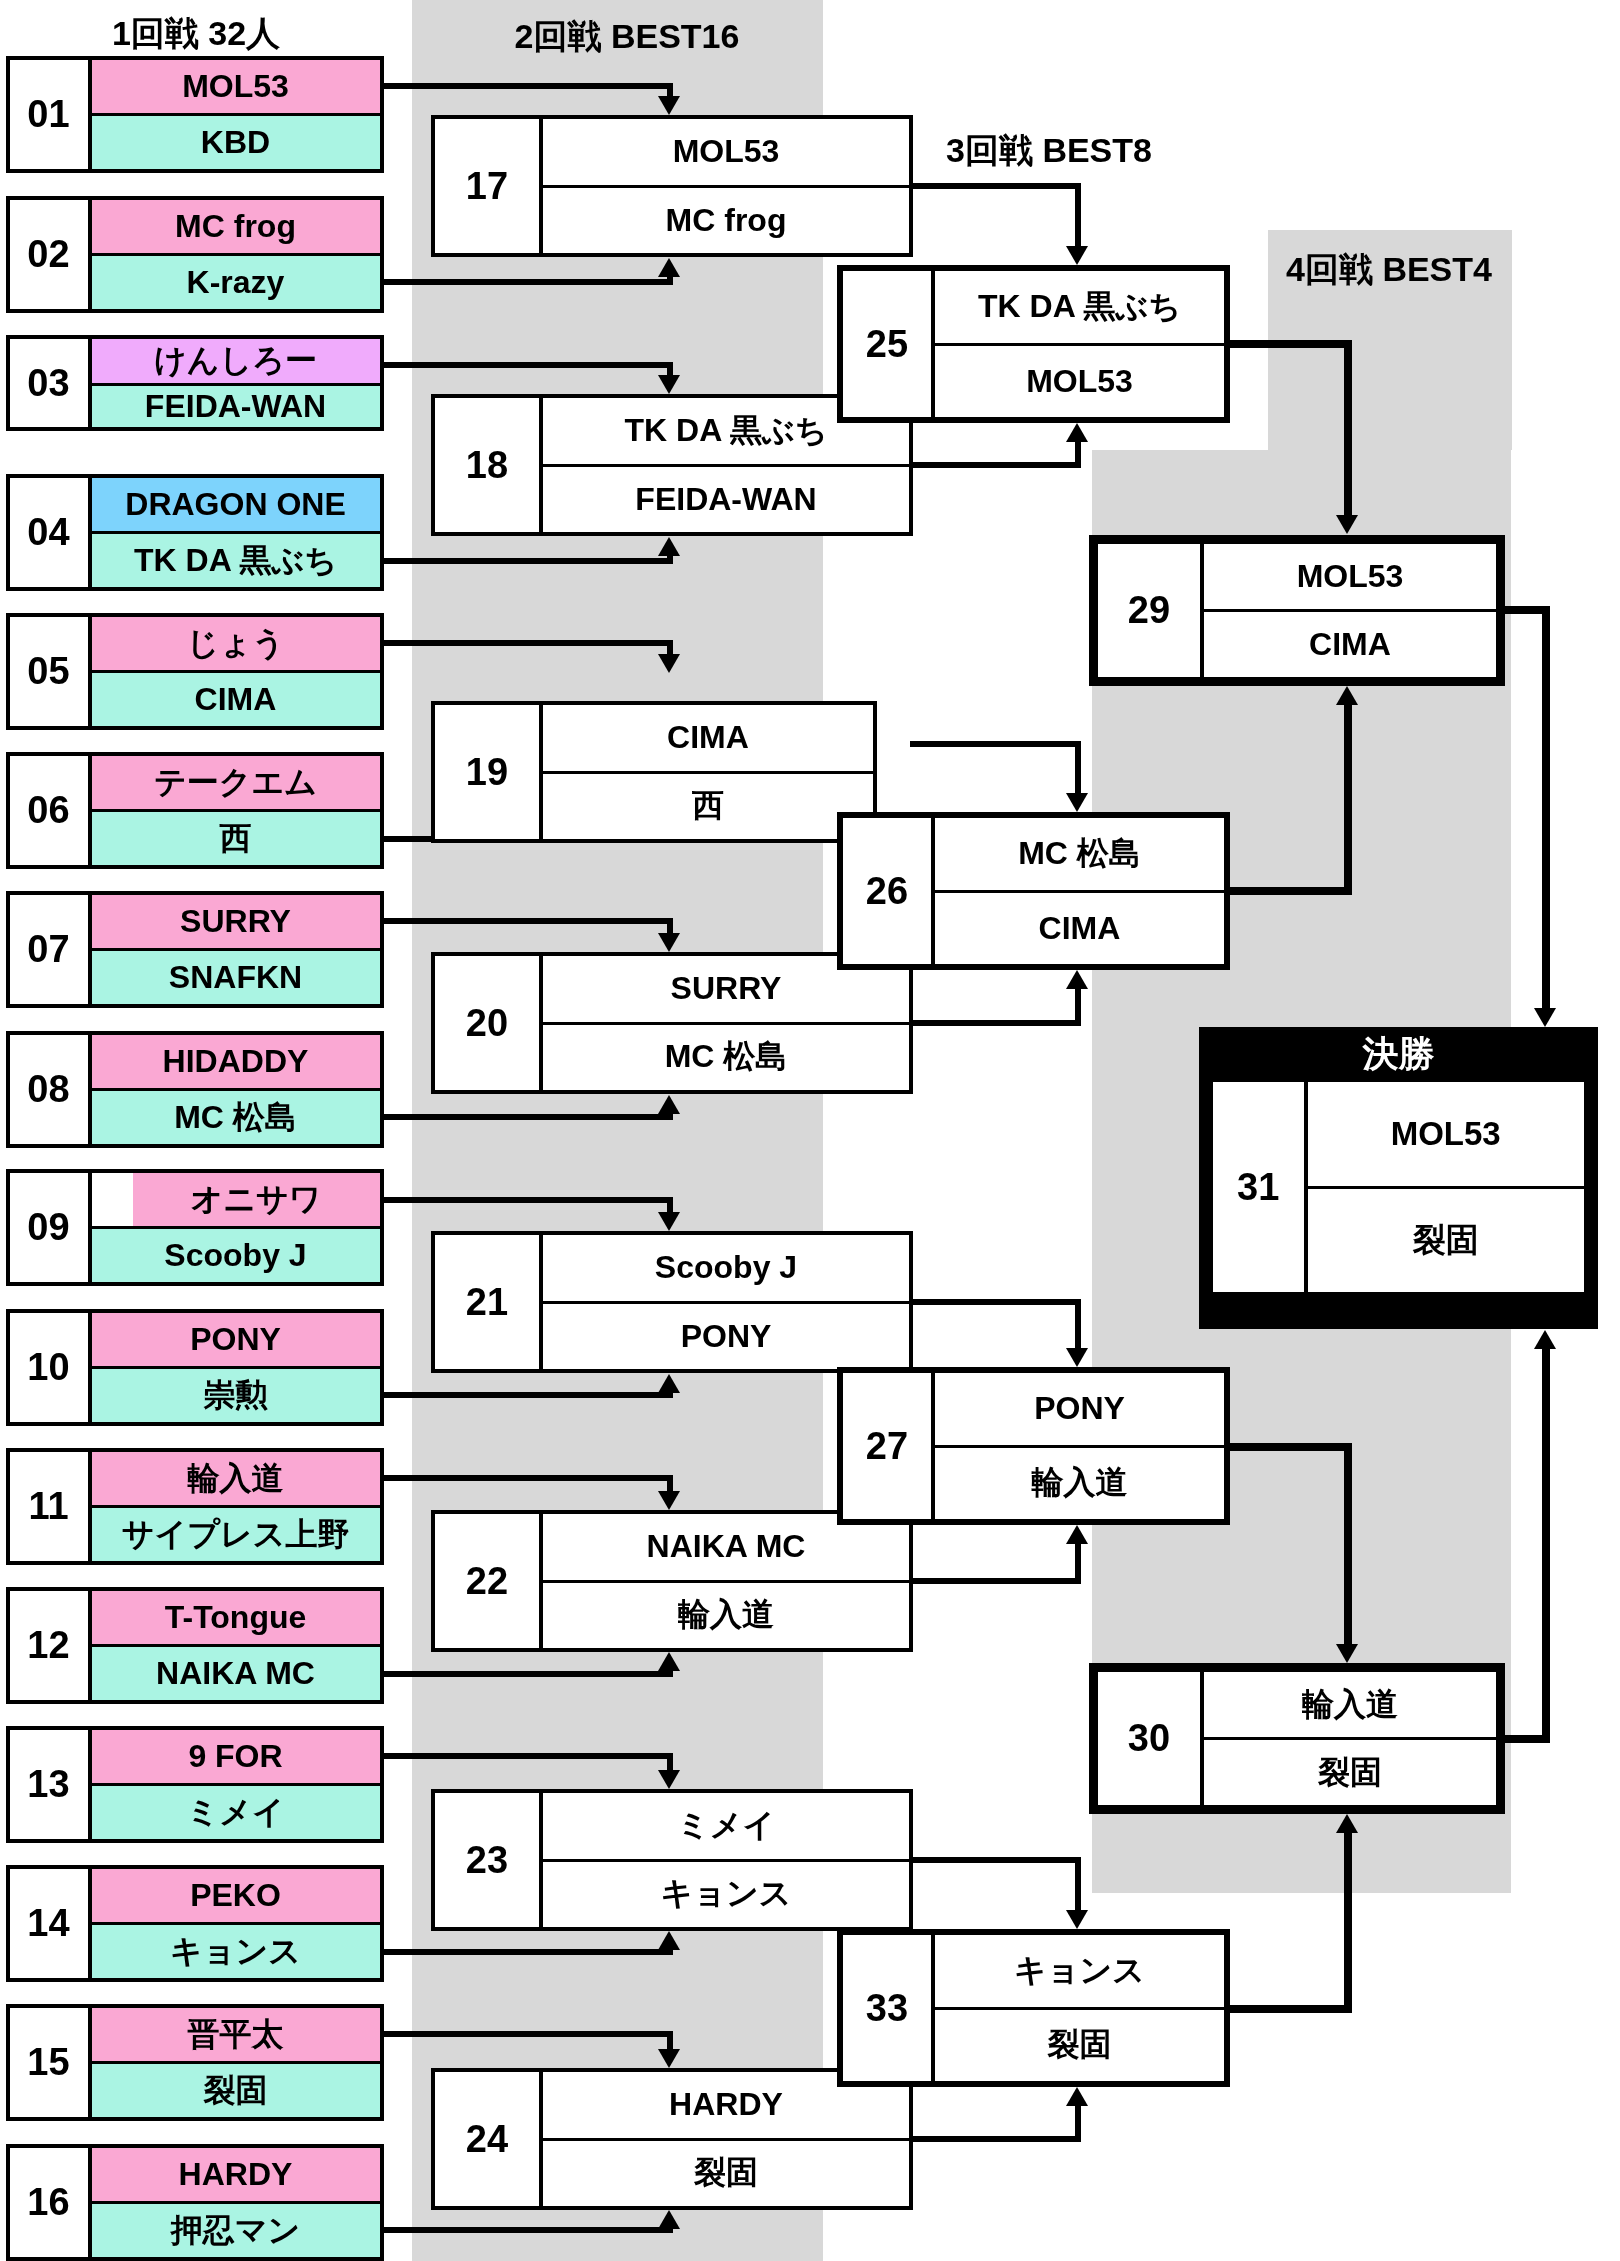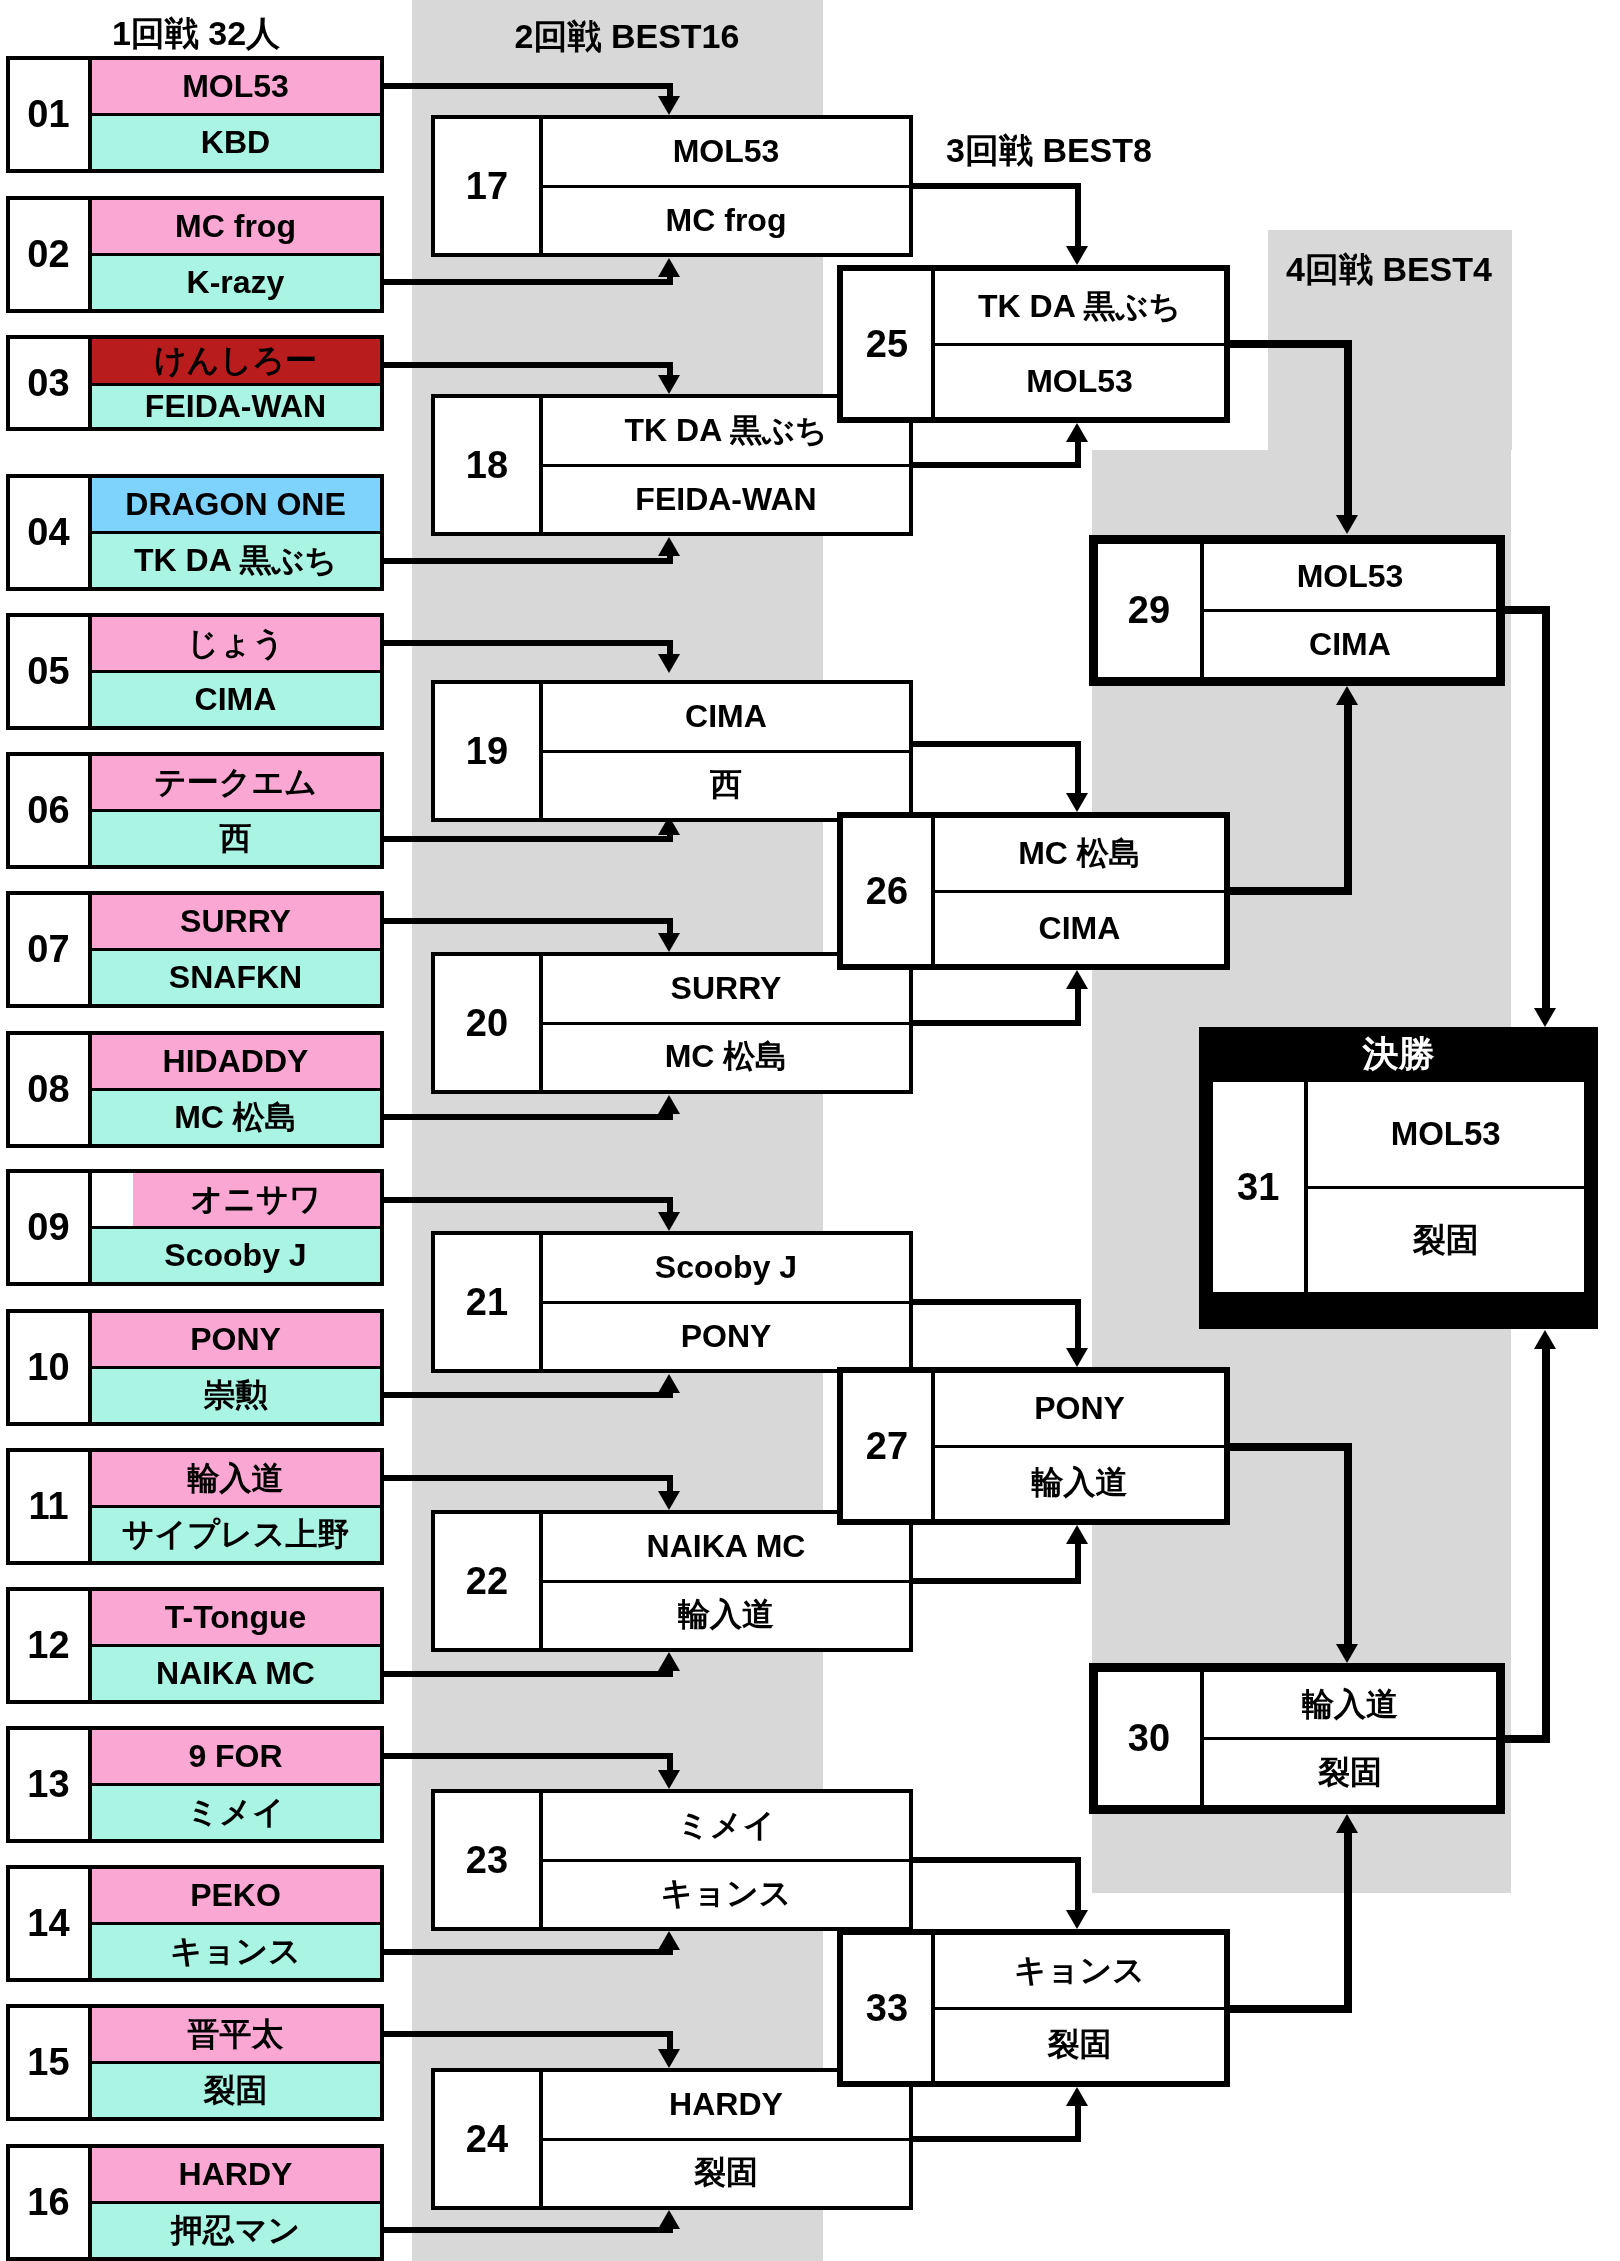--- a/index.html
+++ b/index.html
@@ -135,21 +135,21 @@
       <div class="box" style="left: 5.5px; top: 196px; width: 378px; height: 117px; border-width: 4.1px;">
         <div class="num" style="width: 78px;">02</div>
         <div class="names">
           <div class="nrow" style="background: rgb(250, 168, 211);">MC frog</div>
           <div class="nrow sep" style="background: rgb(170, 244, 227);">K-razy</div>
         </div>
       </div>
       <div class="box" style="left: 5.5px; top: 335px; width: 378px; height: 96px; border-width: 4.1px;">
         <div class="num" style="width: 78px;">03</div>
         <div class="names">
-          <div class="nrow" style="background: #b91c1c;">けんしろー</div>
+          <div class="nrow" style="background: #f0abfc;">けんしろー</div>
           <div class="nrow sep" style="background: rgb(170, 244, 227);">FEIDA-WAN</div>
         </div>
       </div>
       <div class="box" style="left: 5.5px; top: 474px; width: 378px; height: 117px; border-width: 4.1px;">
         <div class="num" style="width: 78px;">04</div>
         <div class="names">
           <div class="nrow" style="background: #7dd3fc;">DRAGON ONE</div>
           <div class="nrow sep" style="background: rgb(170, 244, 227);">TK DA 黒ぶち</div>
         </div>
       </div>
@@ -244,21 +244,21 @@
           <div class="nrow sep">MC frog</div>
         </div>
       </div>
       <div class="box" style="left: 431px; top: 394px; width: 482px; height: 142px; border-width: 4.1px;">
         <div class="num" style="width: 104px;">18</div>
         <div class="names">
           <div class="nrow">TK DA 黒ぶち</div>
           <div class="nrow sep">FEIDA-WAN</div>
         </div>
       </div>
-      <div class="box" style="left: 431px; top: 680px; width: 482px; height: 142px; border-width: 4.1px;">
+      <div class="box" style="left: 431px; top: 701px; width: 446px; height: 142px; border-width: 4.1px;">
         <div class="num" style="width: 104px;">19</div>
         <div class="names">
           <div class="nrow">CIMA</div>
           <div class="nrow sep">西</div>
         </div>
       </div>
       <div class="box" style="left: 431px; top: 952px; width: 482px; height: 142px; border-width: 4.1px;">
         <div class="num" style="width: 104px;">20</div>
         <div class="names">
           <div class="nrow">SURRY</div>

